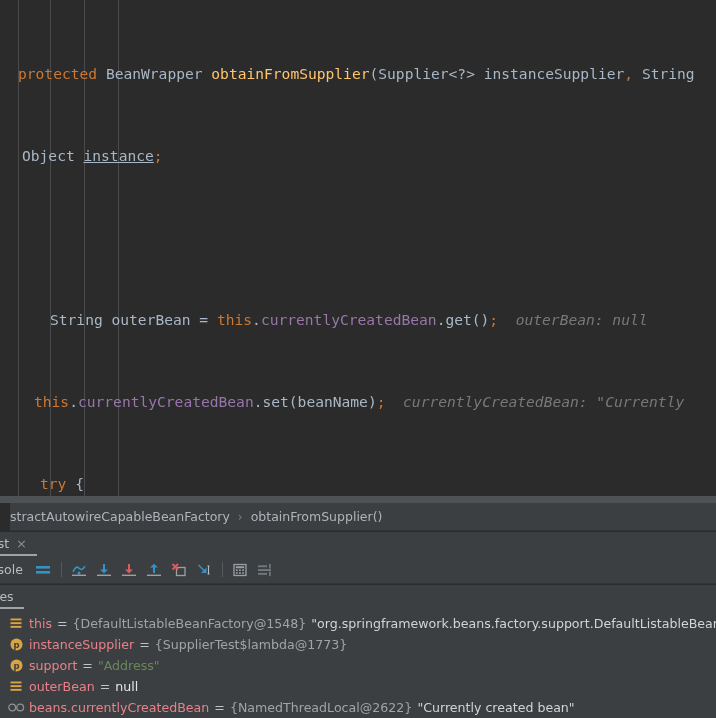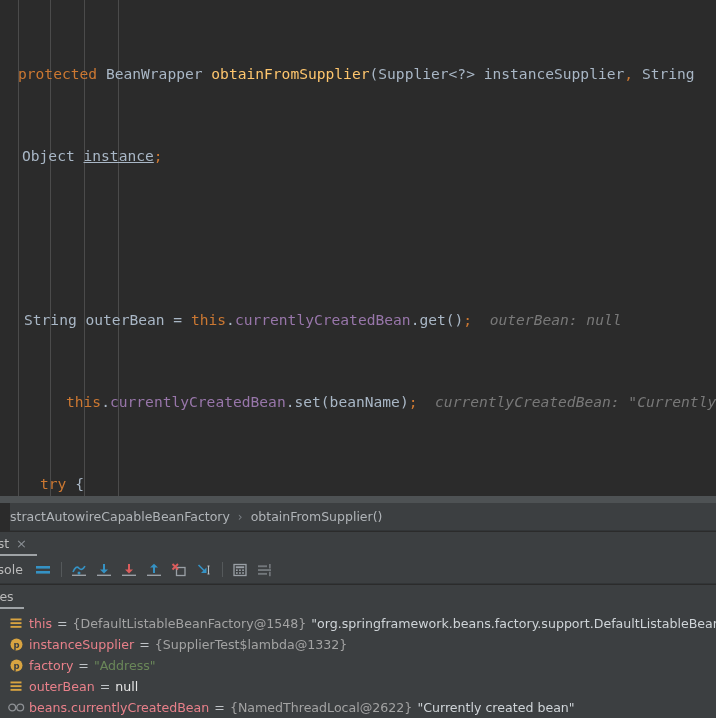--- a/index.html
+++ b/index.html
@@ -139,23 +139,23 @@
     <div class="guide g3"></div>
     <div class="guide g4"></div>
     <div class="code">
 
       <div class="ln"><span class="txt" style="padding-left:18px"><span class="kw">protected</span> <span class="pln">BeanWrapper</span> <span class="fn">obtainFromSupplier</span><span class="pln">(Supplier&lt;?&gt; instanceSupplier</span><span class="kw">,</span> <span class="pln">String</span></span></div>
 
       <div class="ln"><span class="txt" style="padding-left:22px"><span class="pln">Object </span><span class="pln und">instance</span><span class="kw">;</span></span></div>
 
       <div class="ln"><span class="txt"> </span></div>
 
-      <div class="ln"><span class="txt" style="padding-left:24px"><span class="pln">String outerBean = </span><span class="kw">this</span><span class="pln">.</span><span class="fld">currentlyCreatedBean</span><span class="pln">.get()</span><span class="kw">;</span><span class="hint">  outerBean: null</span></span></div>
-
-      <div class="ln"><span class="txt" style="padding-left:66px"><span class="kw">this</span><span class="pln">.</span><span class="fld">currentlyCreatedBean</span><span class="pln">.set(beanName)</span><span class="kw">;</span><span class="hint">  currentlyCreatedBean: "Currently</span></span></div>
+      <div class="ln"><span class="txt" style="padding-left:50px"><span class="pln">String outerBean = </span><span class="kw">this</span><span class="pln">.</span><span class="fld">currentlyCreatedBean</span><span class="pln">.get()</span><span class="kw">;</span><span class="hint">  outerBean: null</span></span></div>
+
+      <div class="ln"><span class="txt" style="padding-left:34px"><span class="kw">this</span><span class="pln">.</span><span class="fld">currentlyCreatedBean</span><span class="pln">.set(beanName)</span><span class="kw">;</span><span class="hint">  currentlyCreatedBean: "Currently</span></span></div>
 
       <div class="ln"><span class="txt" style="padding-left:40px"><span class="kw">try</span><span class="pln"> {</span></span></div>
 
       
 
       
 
       
 
       
@@ -315,31 +315,31 @@
 
     <div class="varrow">
       <span class="vicon">
         <svg width="13" height="13" viewBox="0 0 13 13">
             <circle cx="6.5" cy="6.5" r="6" fill="#d9a441"></circle>
             <text x="6.5" y="9.6" font-family="DejaVu Sans, sans-serif" font-size="8.5" font-weight="bold" fill="#3c3f41" text-anchor="middle">p</text>
           </svg>
       </span>
       <span class="vname">instanceSupplier</span>
       <span class="veq">=</span>
-      <span class="vref">{SupplierTest$lambda@1332}</span>
+      <span class="vref">{SupplierTest$lambda@1773}</span>
     </div>
 
     <div class="varrow">
       <span class="vicon">
         <svg width="13" height="13" viewBox="0 0 13 13">
             <circle cx="6.5" cy="6.5" r="6" fill="#d9a441"></circle>
             <text x="6.5" y="9.6" font-family="DejaVu Sans, sans-serif" font-size="8.5" font-weight="bold" fill="#3c3f41" text-anchor="middle">p</text>
           </svg>
       </span>
-      <span class="vname">factory</span>
+      <span class="vname">support</span>
       <span class="veq">=</span>
       <span class="vgreen">"Address"</span>
     </div>
 
     <div class="varrow">
       <span class="vicon">
         <svg width="13" height="11" viewBox="0 0 13 11">
             <rect x="0.5" y="0.5" width="11" height="1.9" fill="#d9a441"></rect>
             <rect x="0.5" y="4.2" width="11" height="1.9" fill="#d9a441"></rect>
             <rect x="0.5" y="7.9" width="11" height="1.9" fill="#d9a441"></rect>

